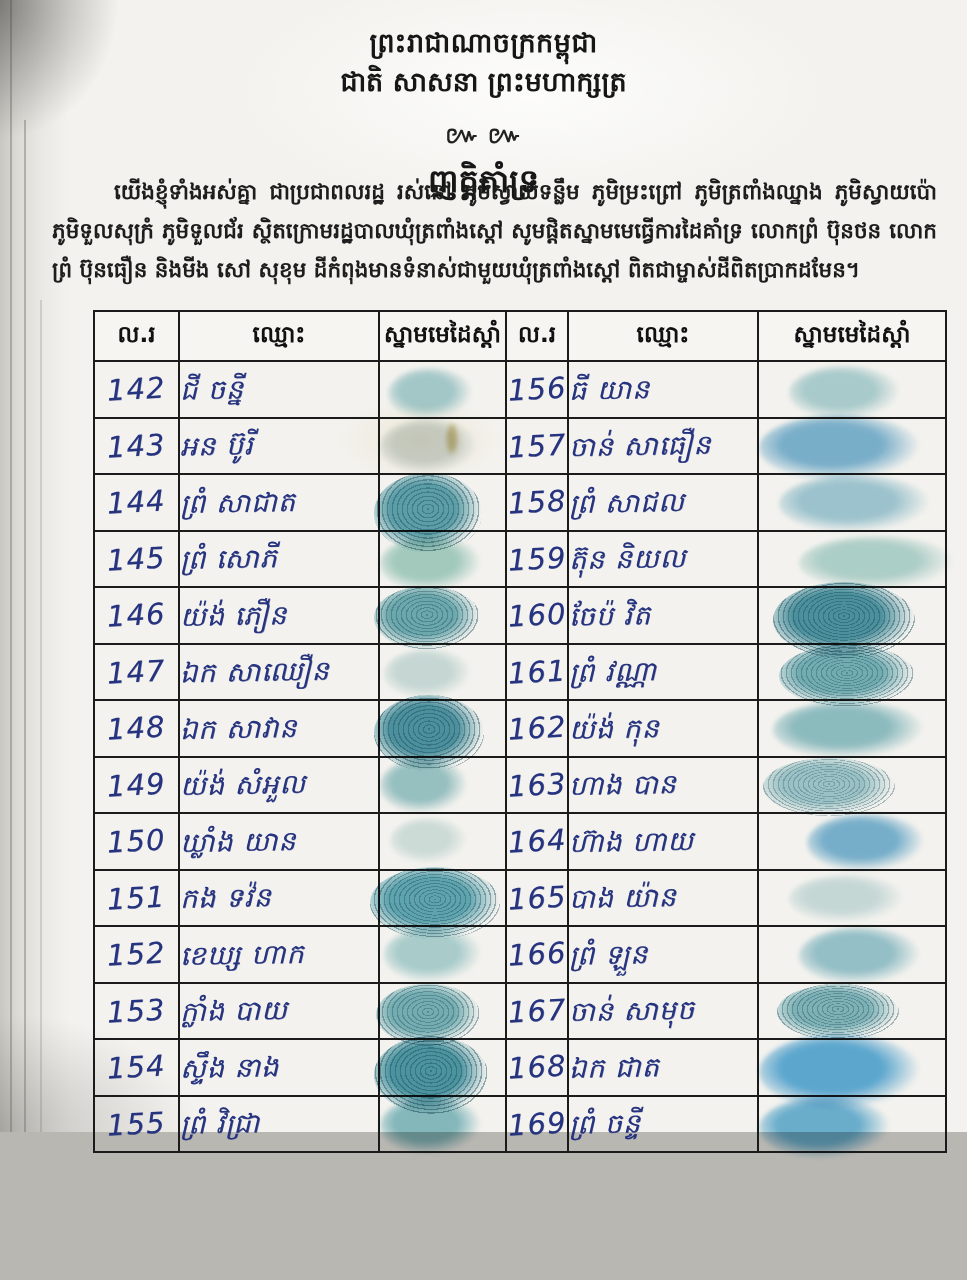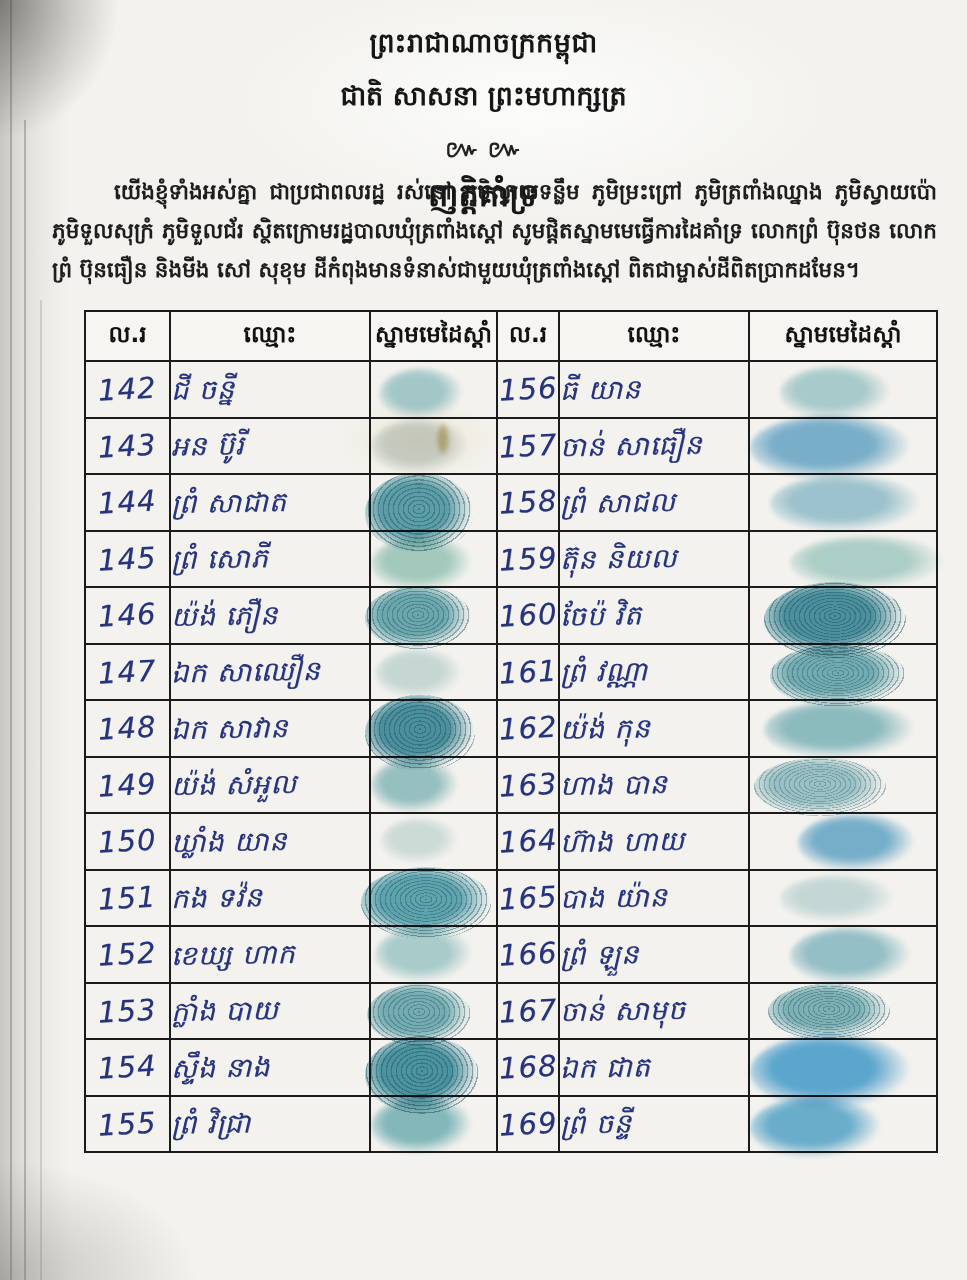--- a/index.html
+++ b/index.html
@@ -3,21 +3,21 @@
 <meta charset="utf-8">
 <style>
   html,body{margin:0;padding:0;}
   body{
     width:967px;height:1280px;
     background:#b9b7b2;
     font-family:"DejaVu Sans",sans-serif;
     position:relative;overflow:hidden;
   }
   .paper{
-    position:absolute;left:0;top:0;width:967px;height:1280px;
+    position:absolute;left:0;top:0;width:967px;height:1132px;
     background:
       radial-gradient(ellipse 120px 60px at 420px 440px, rgba(216,197,138,0.25), transparent 70%),
       radial-gradient(ellipse 400px 160px at 55% 8%, rgba(255,255,255,0.8), transparent 75%),
       linear-gradient(90deg, #c9c7c2 0px, #dddbd6 18px, #eceae6 45px, #f3f2ee 70px),
       linear-gradient(180deg, #e7e5e1 0px, #f2f1ed 40px, #f3f2ee 100%);
   }
   
   .page-edge{position:absolute;top:0;bottom:0;width:2px;background:rgba(90,88,84,0.35);}
   .edge1{left:10px;}
   .edge2{left:24px;top:120px;}
@@ -26,32 +26,32 @@
     position:absolute;left:0;top:0;width:120px;height:140px;
     background:radial-gradient(ellipse at 0% 0%, rgba(60,60,58,0.55), transparent 70%);
   }
   .bottom-shadow{
     position:absolute;left:0;bottom:0;width:200px;height:120px;
     background:radial-gradient(ellipse at 0% 100%, rgba(100,98,94,0.35), transparent 70%);
   }
 
   .header{position:absolute;left:0;right:0;top:26px;text-align:center;color:#161616;}
   .kingdom{font-size:27px;font-weight:bold;letter-spacing:0.5px;}
-  .motto{font-size:27px;font-weight:bold;margin-top:14px;}
+  .motto{font-size:27px;font-weight:bold;margin-top:0;}
   .ornament{font-size:24px;font-weight:bold;margin-top:16px;color:#222;}
   .doc-title{font-size:32px;font-weight:bold;margin-top:6px;}
 
   .body-text{
     position:absolute;left:52px;right:30px;top:172px;
     font-size:21.5px;font-weight:600;line-height:39px;color:#1d1d1d;
     text-align:justify;text-indent:62px;
   }
 
   table.sig{
-    position:absolute;left:84px;top:310px;
+    position:absolute;left:93px;top:310px;
     border-collapse:collapse;table-layout:fixed;
     width:852px;
     border-radius:15px;
   }
   table.sig td,table.sig th{
     border:2.5px solid #1b1b1b;
     padding:0;position:relative;overflow:visible;
     vertical-align:middle;
   }
   table.sig th{

